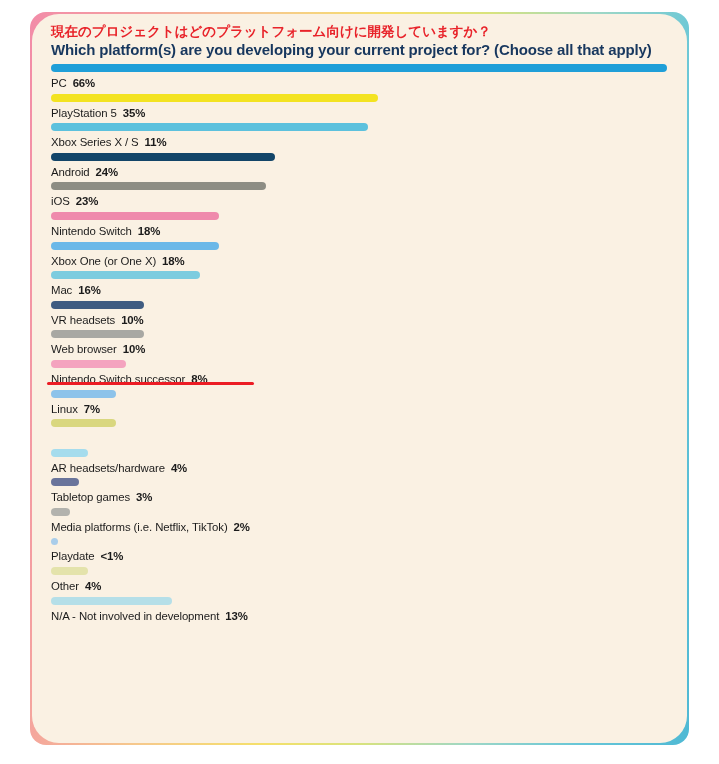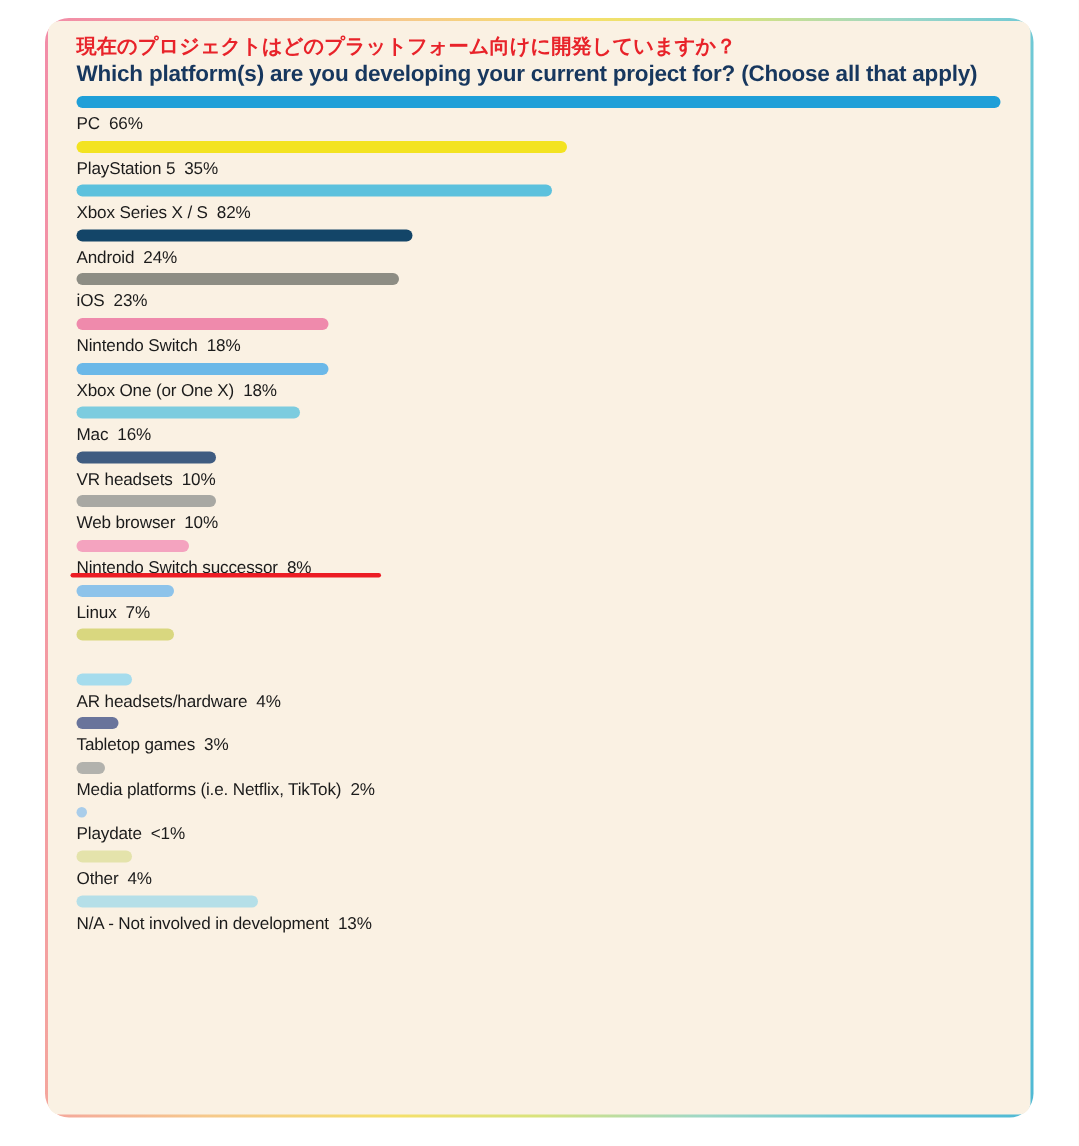--- a/index.html
+++ b/index.html
@@ -32,21 +32,21 @@
         #f5e06a 46%,
         #d9e37c 58%,
         #9ed7c6 72%,
         #67c6d8 86%,
         #4fb9d4 100%);
   }
   .card {
     width: 100%;
     height: 100%;
     box-sizing: border-box;
-    border-radius: 8px;
+    border-radius: 27px;
     background: #faf1e3;
     padding: 9px 14px 0 14px;
     overflow: hidden;
     position: relative;
   }
 
   
   .title-ja {
     color: #e8232a;
     font-size: 13.5px;
@@ -83,21 +83,21 @@
   }
   .row-label {
     font-size: 11.4px;
     color: #1b1b1b;
     line-height: 14px;
     margin-top: 4px;
     white-space: nowrap;
     letter-spacing: -0.1px;
   }
   .row-label .pct {
-    font-weight: 400;
+    font-weight: 700;
     margin-left: 6px;
   }
 
   
   .annot-underline {
     position: absolute;
     height: 3.5px;
     background: #ec1c24;
     border-radius: 2px;
     left: -4px;
@@ -117,21 +117,21 @@
         <div class="row">
           <div class="bar" style="background: rgb(31, 159, 216); width: 615.78px;"></div>
           <div class="row-label"><span>PC</span><span class="pct">66%</span></div>
         </div>
         <div class="row">
           <div class="bar" style="background: rgb(243, 227, 33); width: 326.55px;"></div>
           <div class="row-label"><span>PlayStation 5</span><span class="pct">35%</span></div>
         </div>
         <div class="row">
           <div class="bar" style="background: rgb(92, 193, 221); width: 317.22px;"></div>
-          <div class="row-label"><span>Xbox Series X / S</span><span class="pct">82%</span></div>
+          <div class="row-label"><span>Xbox Series X / S</span><span class="pct">11%</span></div>
         </div>
         <div class="row">
           <div class="bar" style="background: rgb(19, 69, 104); width: 223.92px;"></div>
           <div class="row-label"><span>Android</span><span class="pct">24%</span></div>
         </div>
         <div class="row">
           <div class="bar" style="background: rgb(141, 141, 132); width: 214.59px;"></div>
           <div class="row-label"><span>iOS</span><span class="pct">23%</span></div>
         </div>
         <div class="row">

